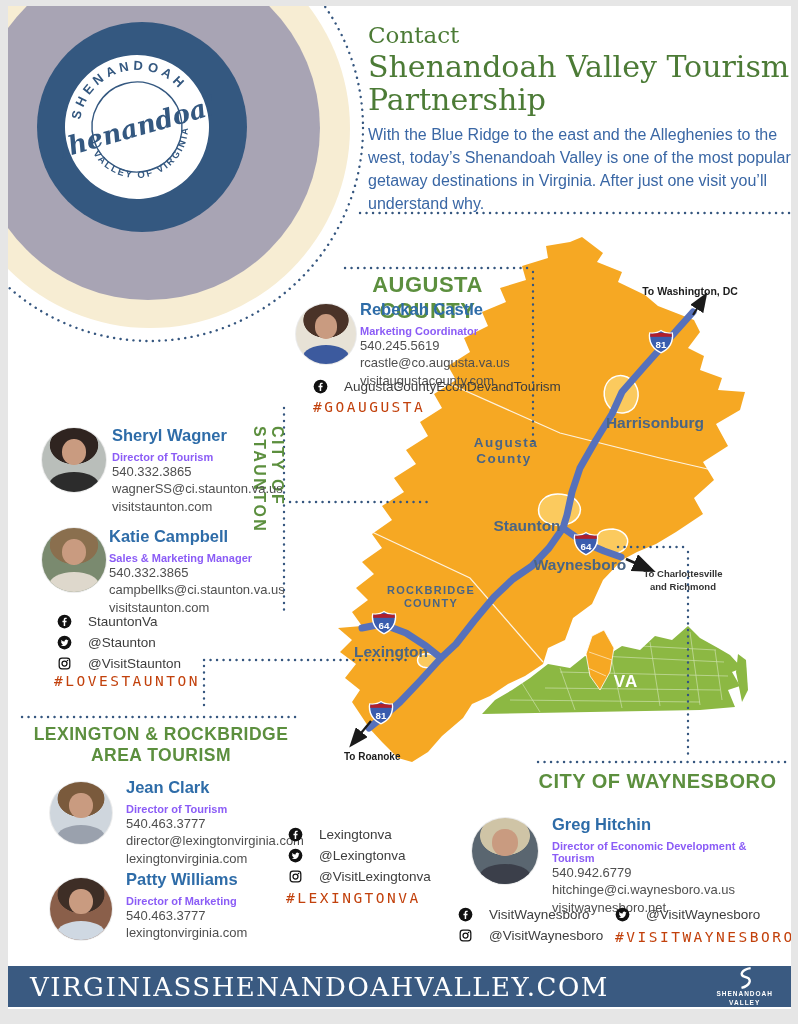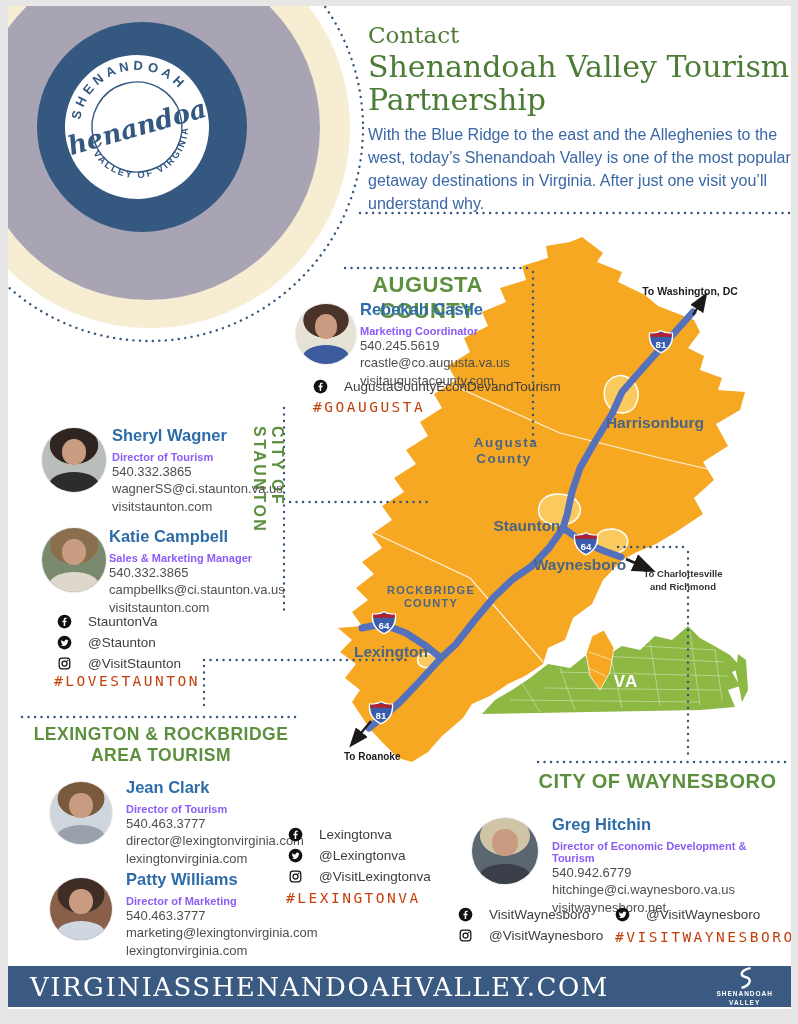--- a/index.html
+++ b/index.html
@@ -283,21 +283,20 @@
     <div class="p-line">540.463.3777</div>
     <div class="p-line">director@lexingtonvirginia.com</div>
     <div class="p-line">lexingtonvirginia.com</div>
   </div>
 
   <div class="avatar" style="left:50px;top:878px;width:62px;height:62px;--hair:#3e2e26;--shirt:#cfd8e2;--bg:#8a5f4a;"></div>
   <div class="block" style="left:126px;top:870px;">
     <div class="p-name">Patty Williams</div>
     <div class="p-role">Director of Marketing</div>
     <div class="p-line">540.463.3777</div>
-    <div class="p-line">marketing@lexingtonvirginia.com</div>
     <div class="p-line">lexingtonvirginia.com</div>
   </div>
 
   <div class="block" style="left:288px;top:824px;">
     <div class="soc-row">
           <svg>
             <use href="#ic-fb"></use>
           </svg>
       <span class="soc-label">Lexingtonva</span>
         </div>

